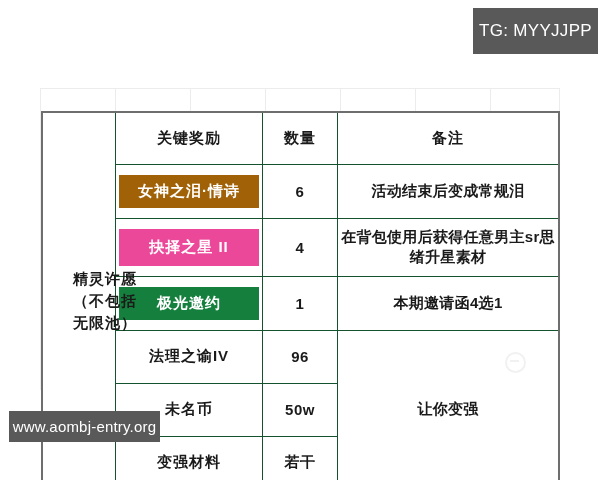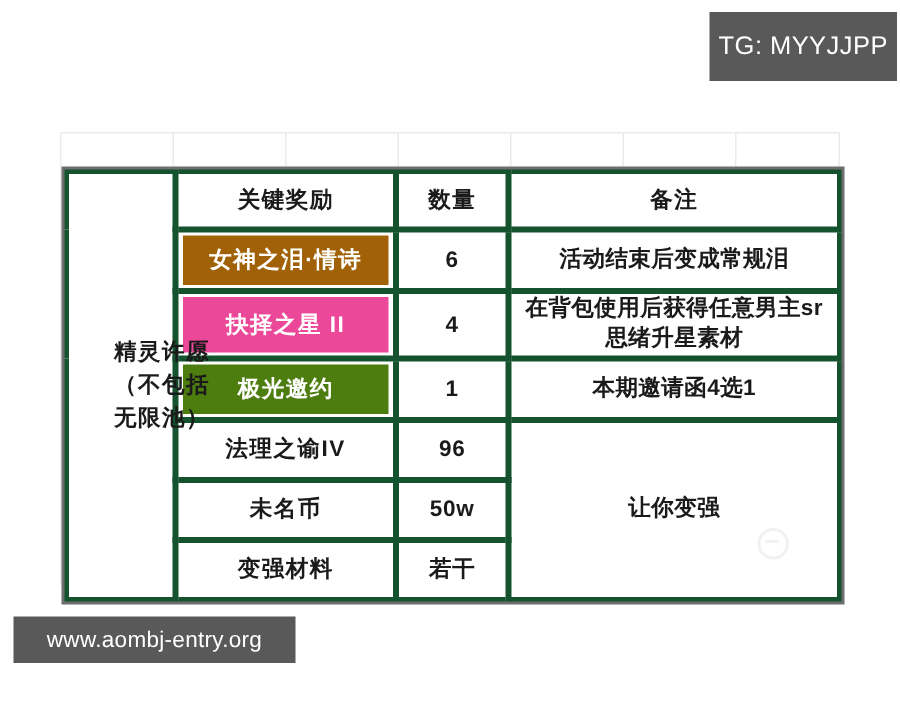--- a/index.html
+++ b/index.html
@@ -43,26 +43,26 @@
   #reward-table {
     position: absolute;
     left: 42px;
     top: 112px;
     width: 516px;
     border-collapse: collapse;
     table-layout: fixed;
     background: #ffffff;
   }
   #reward-table td, #reward-table th {
-    border: 4px solid #14532d;
+    border: 1px solid #14532d;
     text-align: center;
     vertical-align: middle;
     color: #1a1a1a;
     font-weight: bold;
-    padding: 0 2px;
+    padding: 8px 2px;
   }
   
   #reward-table {
     outline: 2px solid #6e6e6e;
     outline-offset: -1px;
   }
 
   .col-cat  { width: 73px; }
   .col-name { width: 147px; }
   .col-qty  { width: 75px; }
@@ -123,21 +123,21 @@
     right: 2px;
     top: 8px;
     width: 125px;
     height: 46px;
     font-size: 17px;
     letter-spacing: 0.3px;
   }
   #site-badge {
     left: 9px;
     bottom: 38px;
-    width: 188px;
+    width: 151px;
     height: 31px;
     font-size: 15px;
     letter-spacing: 0.2px;
   }
 
   
   #watermark {
     position: absolute;
     left: 505px;
     top: 352px;
@@ -219,21 +219,21 @@
     <tr class="body-row">
       <td class="name-cell">
         <span class="pill" style="background:#ec4899">抉择之星 II</span>
       </td>
       <td class="qty-cell">4</td>
       <td class="note-cell">在背包使用后获得任意男主sr思绪升星素材</td>
     </tr>
 
     <tr class="body-row">
       <td class="name-cell">
-        <span class="pill" style="background:#4d7c0f">极光邀约</span>
+        <span class="pill" style="background:#15803d">极光邀约</span>
       </td>
       <td class="qty-cell">1</td>
       <td class="note-cell">本期邀请函4选1</td>
     </tr>
 
     <tr class="body-row row-small">
       <td class="plain-name">法理之谕IV</td>
       <td class="qty-cell">96</td>
       <td rowspan="3" class="note-cell note-merged">让你变强</td>
     </tr>

